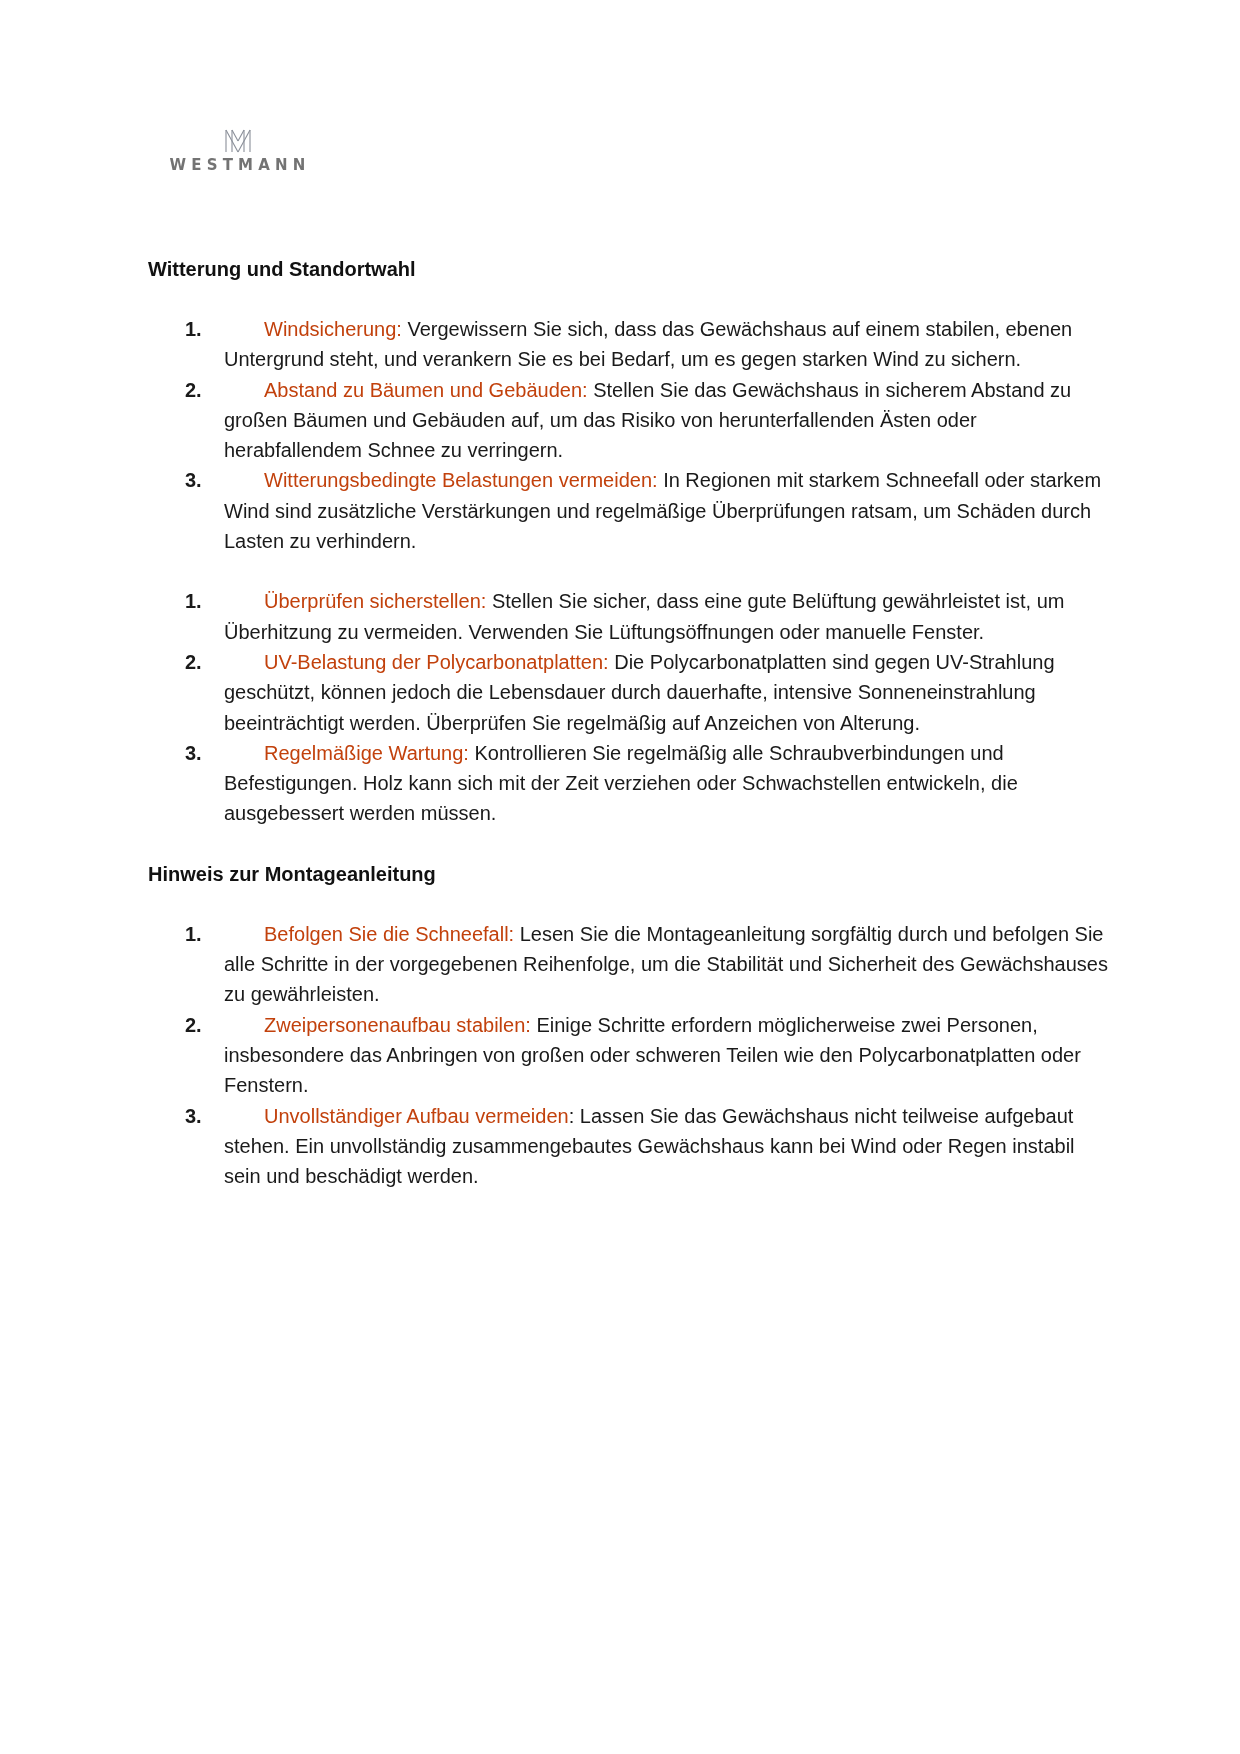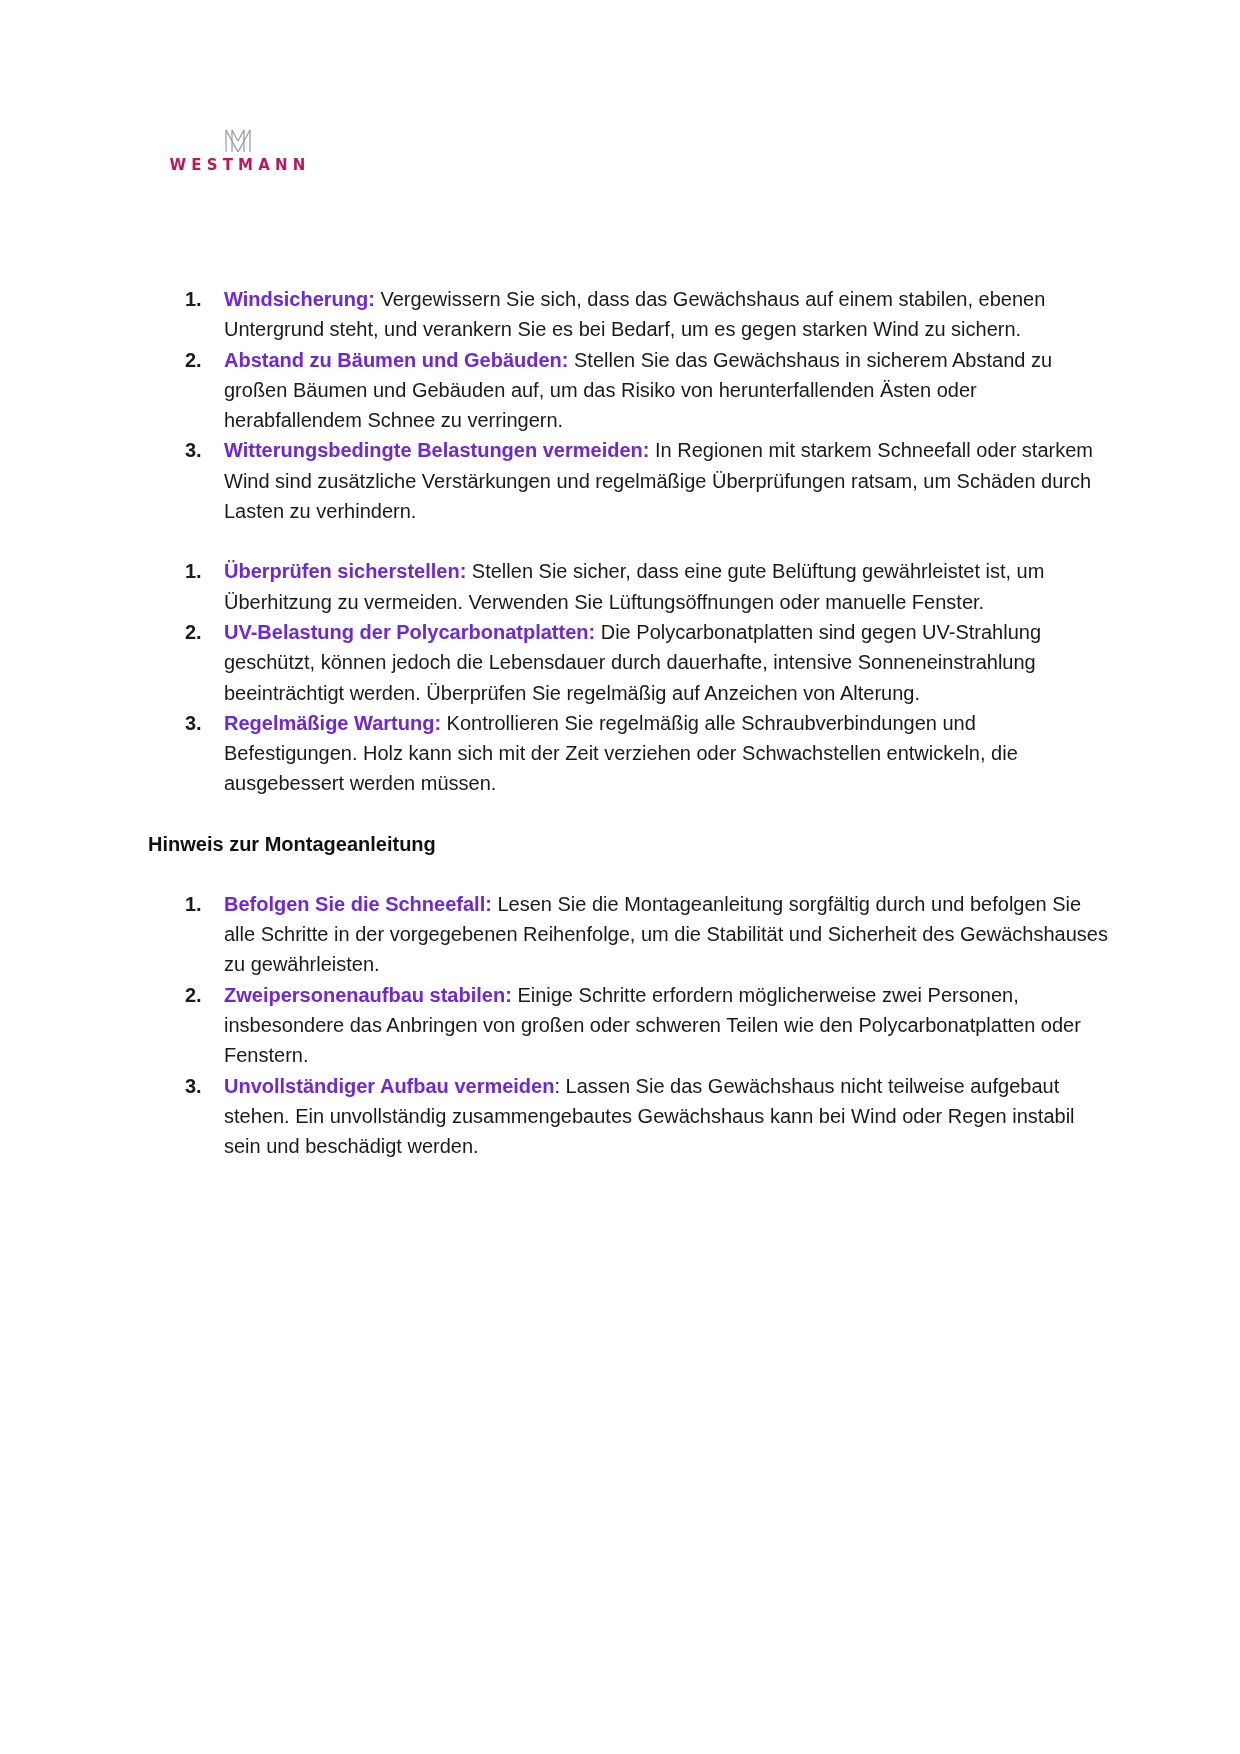--- a/index.html
+++ b/index.html
@@ -28,21 +28,21 @@
       width: 30px;
       height: 26px;
     }
     .logo-text {
       display: block;
       margin-top: 2px;
       font-family: "DejaVu Sans", sans-serif;
       font-weight: bold;
       font-size: 15px;
       letter-spacing: 5.2px;
-      color: #be185d;
+      color: #737373;
       padding-left: 4px;
     }
     .content {
       position: absolute;
       left: 148px;
       top: 254px;
       width: 960px;
     }
     .section-title {
       font-weight: bold;
@@ -63,22 +63,23 @@
       line-height: 30.3px;
       color: #1a1a1a;
     }
     .num {
       position: absolute;
       left: 37px;
       top: 0;
       font-weight: bold;
     }
     .term {
-      font-weight: bold;
-      color: #6d28d9;
+      font-weight: normal;
+      color: #c2410c;
+      margin-left: 40px;
     }
     .section {
       margin-bottom: 30px;
     }
   </style>
 </head>
 <body>
 
 <div class="logo">
   <svg class="logo-mark" viewBox="0 0 30 26">
@@ -92,20 +93,21 @@
       <line x1="9" y1="2" x2="9" y2="24"></line>
       <line x1="21" y1="2" x2="21" y2="24"></line>
     </g>
   </svg>
   <span class="logo-text">WESTMANN</span>
 </div>
 
 <div class="content">
 
   <div class="section">
+    <h2 class="section-title">Witterung und Standortwahl</h2>
     <ol class="items">
       <li>
         <span class="num">1.</span><span class="term">Windsicherung:</span><span></span><span> Vergewissern Sie sich, dass das Gewächshaus auf einem stabilen, ebenen Untergrund steht, und verankern Sie es bei Bedarf, um es gegen starken Wind zu sichern.</span>
       </li>
       <li>
         <span class="num">2.</span><span class="term">Abstand zu Bäumen und Gebäuden:</span><span></span><span> Stellen Sie das Gewächshaus in sicherem Abstand zu großen Bäumen und Gebäuden auf, um das Risiko von herunterfallenden Ästen oder herabfallendem Schnee zu verringern.</span>
       </li>
       <li>
         <span class="num">3.</span><span class="term">Witterungsbedingte Belastungen vermeiden:</span><span></span><span> In Regionen mit starkem Schneefall oder starkem Wind sind zusätzliche Verstärkungen und regelmäßige Überprüfungen ratsam, um Schäden durch Lasten zu verhindern.</span>
       </li>

